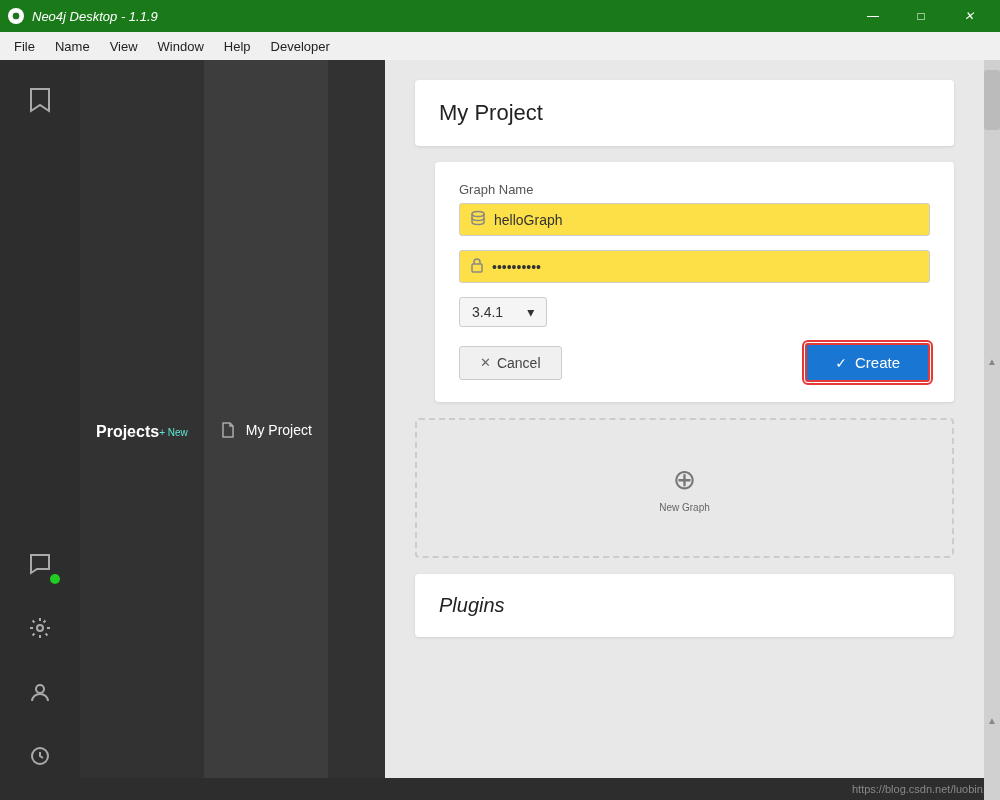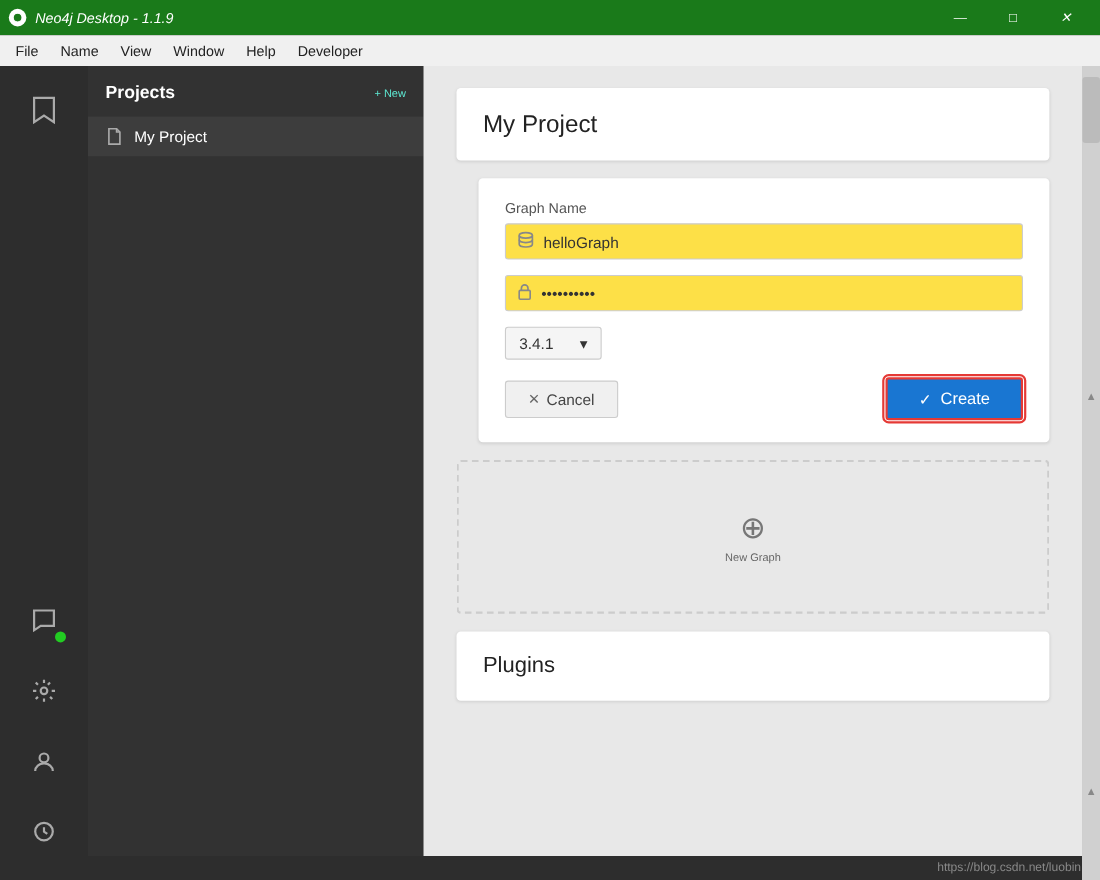--- a/index.html
+++ b/index.html
@@ -75,21 +75,21 @@
       position: absolute;
       bottom: 10px;
       right: 10px;
     }
 
     
     .projects-sidebar {
       width: 305px;
       background: #323232;
       display: flex;
-      flex-direction: column;
+      flex-direction: row;
     }
     .projects-header {
       display: flex;
       align-items: center;
       justify-content: space-between;
       padding: 16px 16px 12px;
       color: white;
       font-size: 16px;
       font-weight: 600;
     }
@@ -240,20 +240,21 @@
       color: #777;
     }
     .new-graph-label { font-size: 10px; color: #666; }
 
     
     .plugins-section {
       background: white;
       border-radius: 4px;
       padding: 20px 24px;
       box-shadow: 0 1px 3px rgba(0,0,0,0.1);
+      font-style: italic;
     }
     .plugins-title {
       font-size: 20px;
       font-weight: 300;
       color: #222;
     }
 
     
     .status-bar {
       position: fixed;

